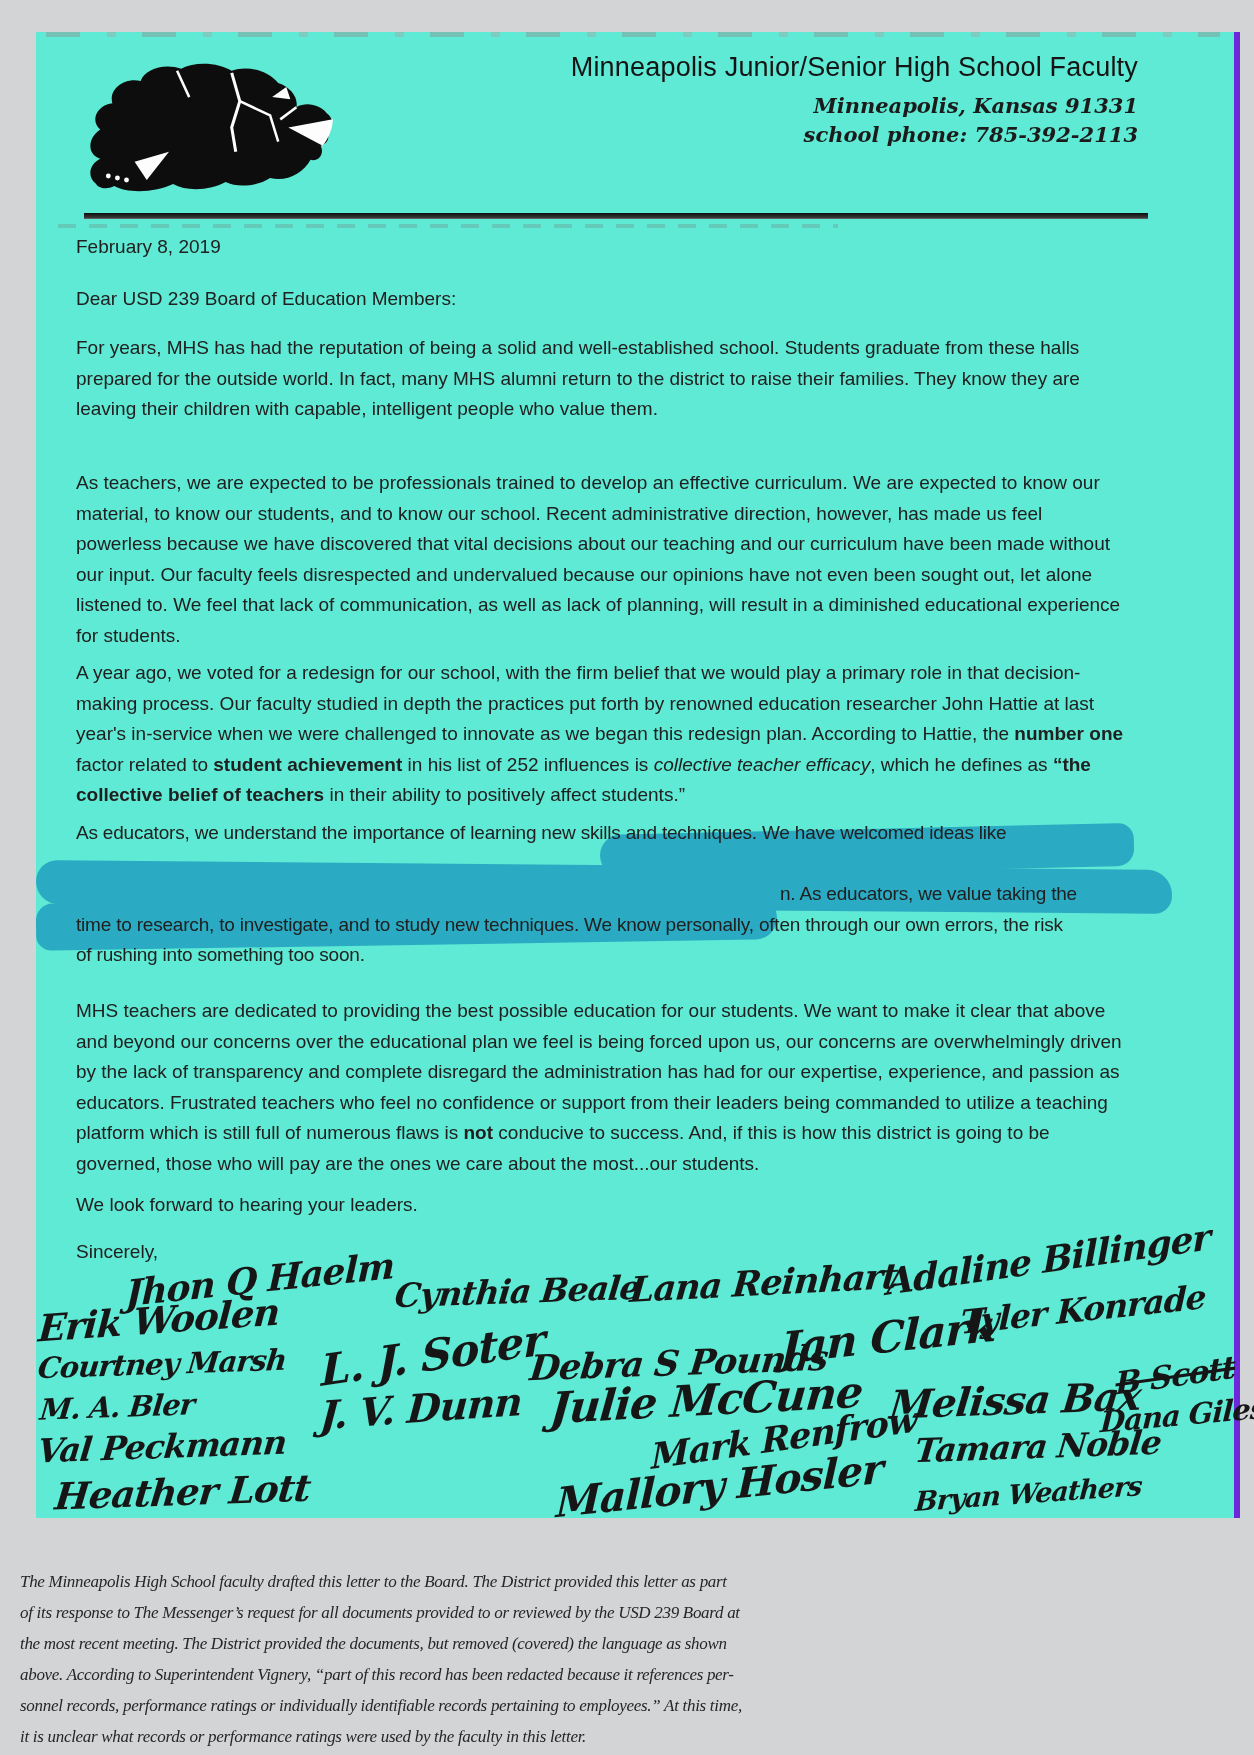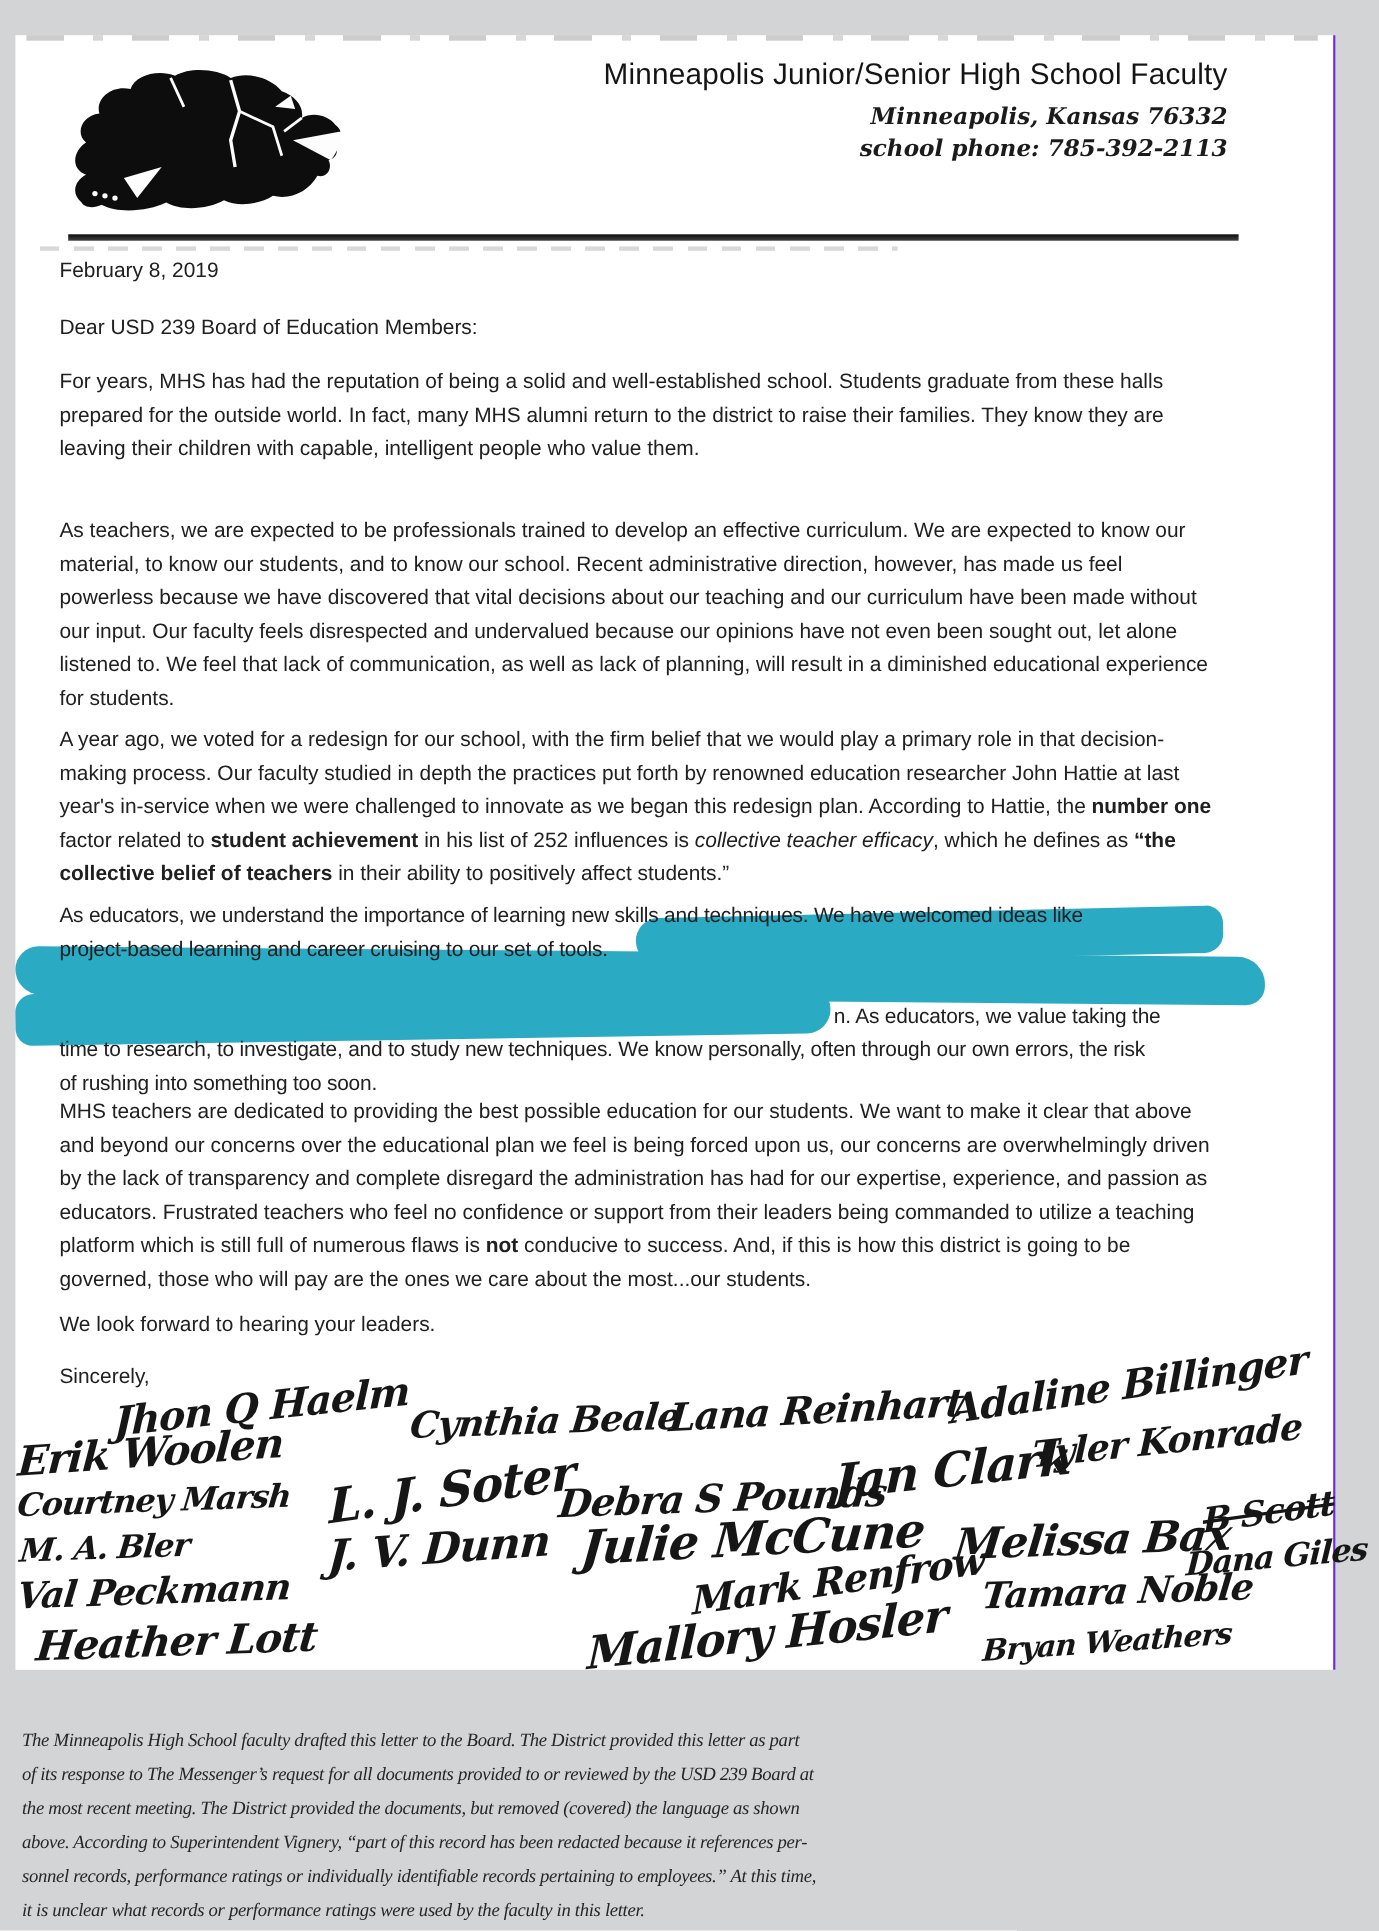--- a/index.html
+++ b/index.html
@@ -3,22 +3,22 @@
 <meta charset="utf-8">
 <style>
   html,body{margin:0;padding:0;}
   body{
     width:1254px;height:1755px;position:relative;overflow:hidden;
     background:#d3d4d6;
     font-family:"Liberation Sans",sans-serif;
   }
   
   .page{
-    position:absolute;left:14px;top:32px;width:1198px;height:1486px;
-    background:#ffffff;border-right:2px solid #6d28d9;
+    position:absolute;left:36px;top:32px;width:1198px;height:1486px;
+    background:#5eead4;border-right:6px solid #6d28d9;
   }
   .scan-noise{
     position:absolute;left:10px;right:14px;top:0;height:5px;opacity:.45;
     background:repeating-linear-gradient(90deg,#8f8f91 0 34px,transparent 34px 61px,#a5a5a7 61px 70px,transparent 70px 96px);
   }
   .scan-noise2{
     position:absolute;left:22px;width:780px;top:192px;height:4px;opacity:.28;
     background:repeating-linear-gradient(90deg,#777 0 18px,transparent 18px 31px);
   }
   
@@ -96,37 +96,36 @@
     <polyline points="96,8 108,34" fill="none" stroke="#fdfdfd" stroke-width="2.5"></polyline>
     <polyline points="214,44 198,56" fill="none" stroke="#fdfdfd" stroke-width="2.5"></polyline>
     <circle cx="28" cy="112" r="2.4" fill="#fdfdfd"></circle>
     <circle cx="37" cy="114" r="2.4" fill="#fdfdfd"></circle>
     <circle cx="46" cy="116" r="2.4" fill="#fdfdfd"></circle>
   </svg>
 
   <div class="lh-block">
     <div class="lh-title">Minneapolis Junior/Senior High School Faculty</div>
     <div class="lh-addr">
-      <div>Minneapolis, Kansas 76332</div>
+      <div>Minneapolis, Kansas 91331</div>
       <div>school phone: 785-392-2113</div>
     </div>
   </div>
   <div class="rule"></div>
   <div class="scan-noise2"></div>
 
   <div class="bodytext date">February 8, 2019</div>
   <div class="bodytext salutation">Dear USD 239 Board of Education Members:</div>
   <div class="bodytext p1">For years, MHS has had the reputation of being a solid and well-established school. Students graduate from these halls prepared for the outside world. In fact, many MHS alumni return to the district to raise their families. They know they are leaving their children with capable, intelligent people who value them.</div>
   <div class="bodytext p2">As teachers, we are expected to be professionals trained to develop an effective curriculum. We are expected to know our material, to know our students, and to know our school.  Recent administrative direction, however, has made us feel powerless because we have discovered that vital decisions about our teaching and our curriculum have been made without our input.  Our faculty feels disrespected and undervalued because our opinions have not even been sought out, let alone listened to.  We feel that lack of communication, as well as lack of planning, will result in a diminished educational experience for students.</div>
   <div class="bodytext p3"><span>A year ago, we voted for a redesign for our school, with the firm belief that we would play a primary role in that decision-making process. Our faculty studied in depth the practices put forth by renowned education researcher John Hattie at last year's in-service when we were challenged to innovate as we began this redesign plan. According to Hattie, the </span><span class="b">number one</span><span> factor related to </span><span class="b">student achievement</span><span> in his list of 252 influences is </span><span class="i">collective teacher efficacy</span><span>, which he defines as </span><span class="b">“the collective belief of teachers</span><span> in their ability to positively affect students.”</span></div>
 
   <div class="bodytext p4" style="position:absolute;">
     <div>
         <div class="line">As educators, we understand the importance of learning new skills and techniques.  We have welcomed ideas like</div>
-        <div class="line">project-based learning and career cruising to our set of tools.</div>
         <div class="line"></div>
         <div class="line" style="padding-left: 704px;">n. As educators, we value taking the</div>
         <div class="line">time to research, to investigate, and to study new techniques. We know personally, often through our own errors, the risk</div>
         <div class="line">of rushing into something too soon.</div>
       </div>
     <div class="fragment">ed in i</div>
     <div class="redaction bar-a" style="background: rgb(42, 170, 195);"></div>
     <div class="redaction bar-b" style="background: rgb(42, 170, 195);"></div>
     <div class="redaction bar-c" style="background: rgb(42, 170, 195);"></div>
   </div>

